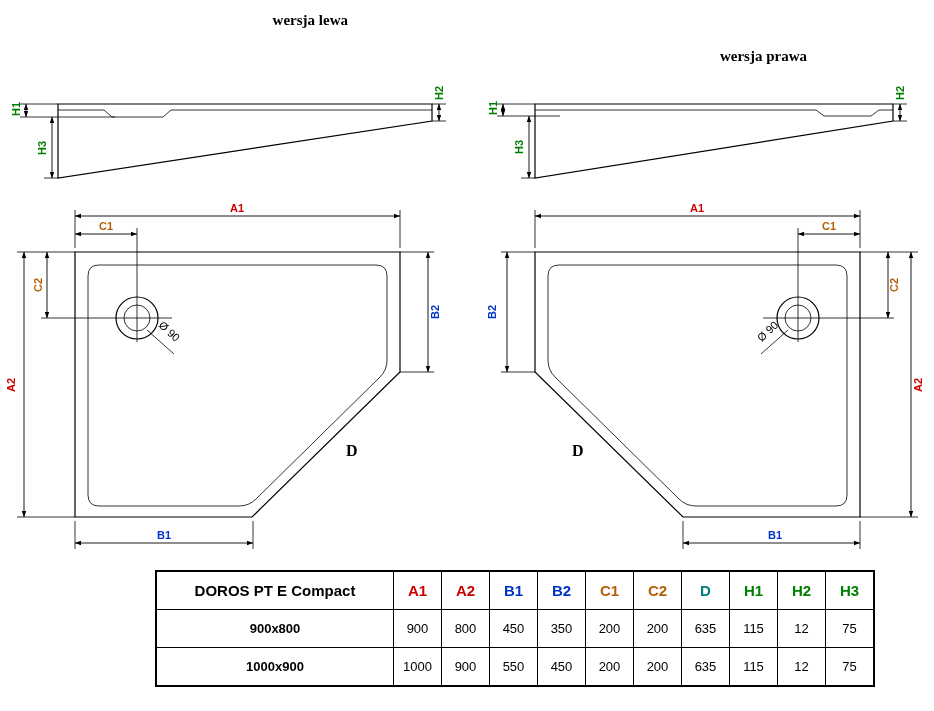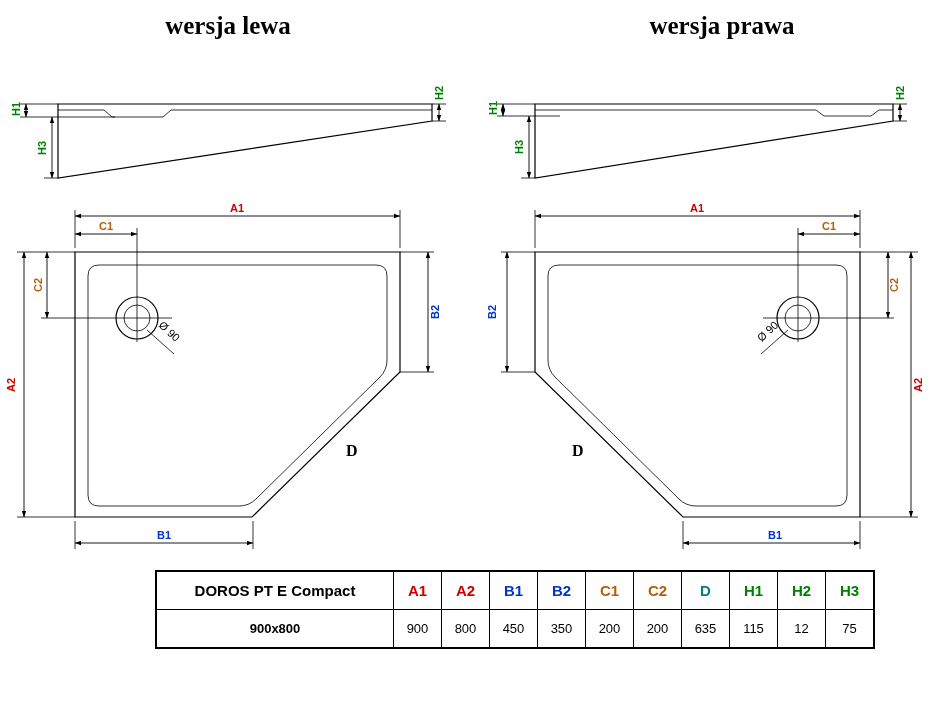--- a/index.html
+++ b/index.html
@@ -1,21 +1,21 @@
 <!DOCTYPE html>
 <html><head>
 <meta charset="utf-8">
 <style>
   html,body { margin:0; padding:0; background:#fff; }
   .page { position:relative; width:934px; height:711px; background:#ffffff;
           font-family:"Liberation Sans", sans-serif; overflow:hidden; }
-  .title { position:absolute; top:12px; width:240px; text-align:center;
-           font-family:"Liberation Serif", serif; font-weight:700; font-size:25px; color:#000; }
+  .title { position:absolute; top:12px; width:240px; text-align:right;
+           font-family:"Liberation Serif", serif; font-weight:700; font-size:15px; color:#000; }
   .title-left  { left:108px; }
-  .title-right { left:602px; }
+  .title-right { left:567px;margin-top:36px; }
   svg.drawing { position:absolute; left:0; top:40px; color:#000; }
   svg text { font-family:"Liberation Sans", sans-serif; font-size:11px; font-weight:700; fill:currentColor; }
   svg text.dlabel { font-family:"Liberation Serif", serif; font-size:16px; font-weight:600; }
   svg text.diam { font-size:11px; font-weight:400; }
   .outline { fill:none; stroke:#000; stroke-width:1.2; }
   .thin    { fill:none; stroke:#000; stroke-width:0.8; }
   .dim     { fill:none; stroke:#000; stroke-width:0.9; }
   table.spec { position:absolute; left:155px; top:570px; border-collapse:collapse;
                table-layout:fixed; background:#fff; border:2px solid #000; }
   .spec th, .spec td { border:1px solid #000; text-align:center; vertical-align:middle;
@@ -159,16 +159,29 @@
       <td>800</td>
       <td>450</td>
       <td>350</td>
       <td>200</td>
       <td>200</td>
       <td>635</td>
       <td>115</td>
       <td>12</td>
       <td>75</td>
     </tr>
+    <tr>
+      <td class="rowname">1000x900</td>
+      <td>1000</td>
+      <td>900</td>
+      <td>550</td>
+      <td>450</td>
+      <td>200</td>
+      <td>200</td>
+      <td>635</td>
+      <td>115</td>
+      <td>12</td>
+      <td>75</td>
+    </tr>
   </tbody>
     </table>
 
 </div>
 
 </body></html>

